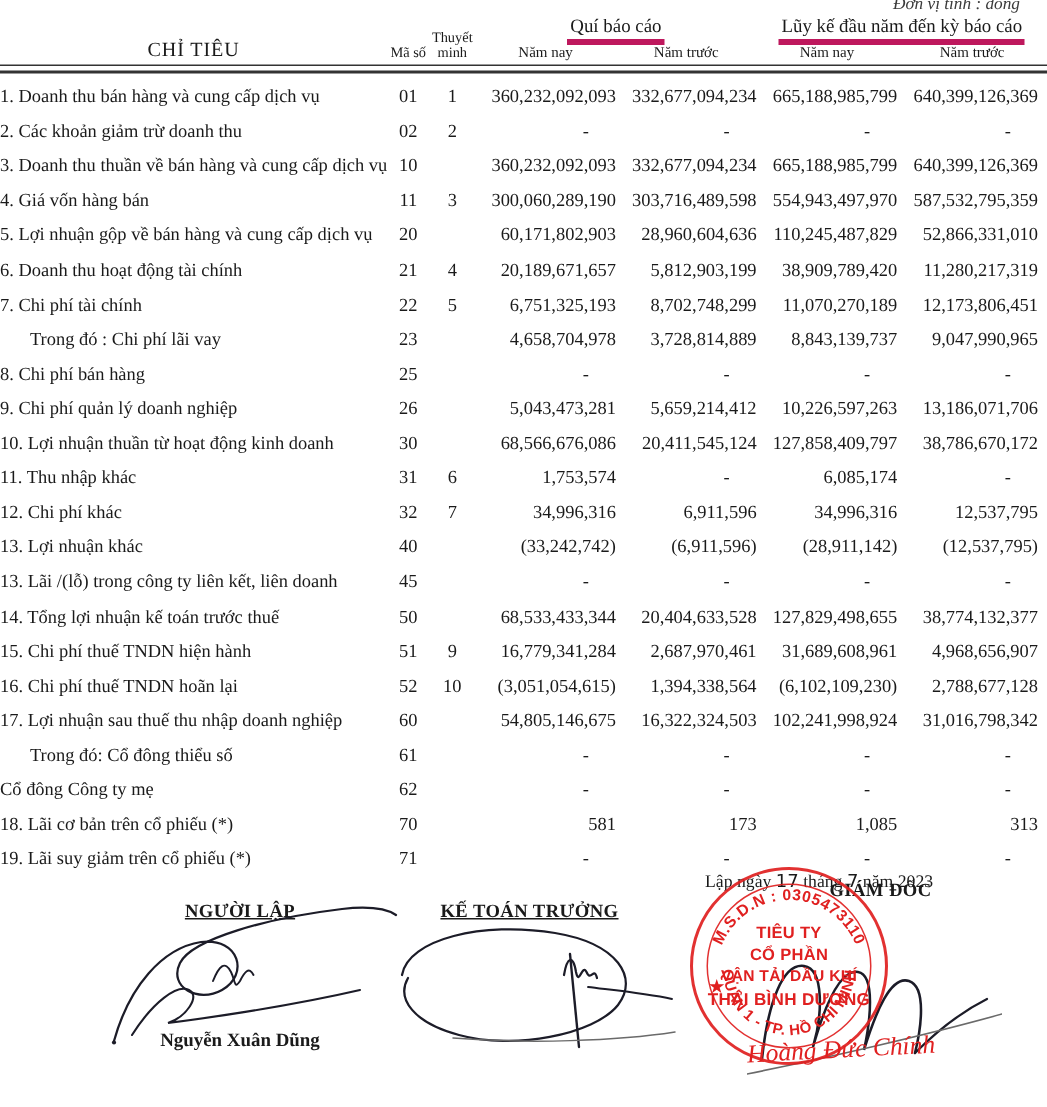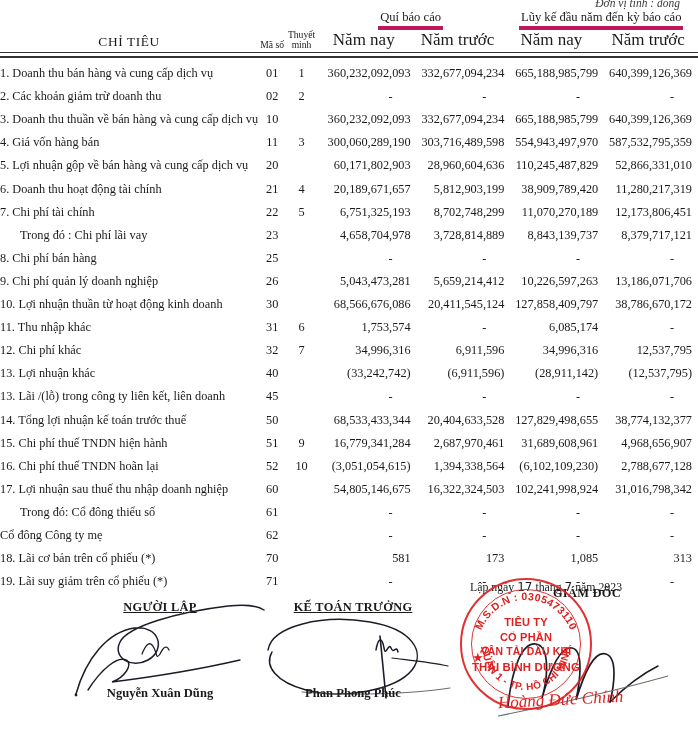--- a/index.html
+++ b/index.html
@@ -65,21 +65,21 @@
     font-size: 12.6px;
     padding-bottom: 2px;
   }
   .h-group span {
     border-bottom: 4px solid #be185d;
     padding: 0 2px 1px 2px;
     display: inline-block;
   }
   .h-sub {
     text-align: center;
-    font-size: 17px;
+    font-size: 10px;
     padding-bottom: 4px;
   }
 
   .rule-row td {
     padding: 0;
     height: 7px;
   }
   .dbl-rule {
     border-top: 1px solid #333;
     border-bottom: 2.2px solid #333;
@@ -305,21 +305,21 @@
         <td class="c-num">11,070,270,189</td>
         <td class="c-num last">12,173,806,451</td>
       </tr>
       <tr class="drow">
         <td class="c-label indent1">Trong đó : Chi phí lãi vay</td>
         <td class="c-code">23</td>
         <td class="c-note"></td>
         <td class="c-num">4,658,704,978</td>
         <td class="c-num">3,728,814,889</td>
         <td class="c-num">8,843,139,737</td>
-        <td class="c-num last">8,379,717,121</td>
+        <td class="c-num last">9,047,990,965</td>
       </tr>
       <tr class="drow">
         <td class="c-label">8.  Chi phí bán hàng</td>
         <td class="c-code">25</td>
         <td class="c-note"></td>
         <td class="c-num"><span class="dash">-</span></td>
         <td class="c-num"><span class="dash">-</span></td>
         <td class="c-num"><span class="dash">-</span></td>
         <td class="c-num last"><span class="dash">-</span></td>
       </tr>
@@ -485,23 +485,20 @@
     </div>
   </div>
   <svg class="scribble" style="left:262px; top:28px;" width="190" height="105" viewBox="0 0 190 105">
     <path d="M6 44 C10 20, 60 8, 108 16 C150 23, 164 46, 150 64 C134 84, 80 94, 44 84
              C14 76, 2 60, 10 46" fill="none" stroke="#1c1c28" stroke-width="1.5" stroke-linecap="round"></path>
     <path d="M118 30 L124 92" fill="none" stroke="#1c1c28" stroke-width="1.6" stroke-linecap="round"></path>
     <path d="M114 44 C116 32, 120 30, 122 42 C124 52, 126 36, 129 42 C132 49, 134 38, 136 46" fill="none" stroke="#1c1c28" stroke-width="1.5" stroke-linecap="round"></path>
     <path d="M130 52 C146 54, 168 56, 186 60" fill="none" stroke="#1c1c28" stroke-width="1.2" stroke-linecap="round"></path>
     <path d="M40 86 C90 90, 150 88, 188 82" fill="none" stroke="#6a6a6a" stroke-width="1" stroke-linecap="round"></path>
   </svg>
-  <div class="sig-block" style="left:258px; top:108px; width:190px;">
-    <div class="sig-name">Phan Phong Phúc</div>
-  </div>
 
   <div class="sig-block" style="left:512px; top:8px; width:150px;">
     <div class="sig-title">
       <span>GIÁM ĐỐC</span>
     </div>
   </div>
   <svg class="scribble" style="left:498px; top:42px;" width="170" height="100" viewBox="0 0 170 100">
     <path d="M10 86 C14 48, 24 22, 38 24 C52 26, 50 58, 44 78 C52 50, 62 26, 74 28
              C86 30, 82 62, 78 80 C86 54, 96 30, 108 34 C120 38, 116 66, 112 82" fill="none" stroke="#1c1c28" stroke-width="1.7" stroke-linecap="round"></path>
     <path d="M112 82 C124 70, 140 56, 160 46" fill="none" stroke="#1c1c28" stroke-width="1.5" stroke-linecap="round"></path>

